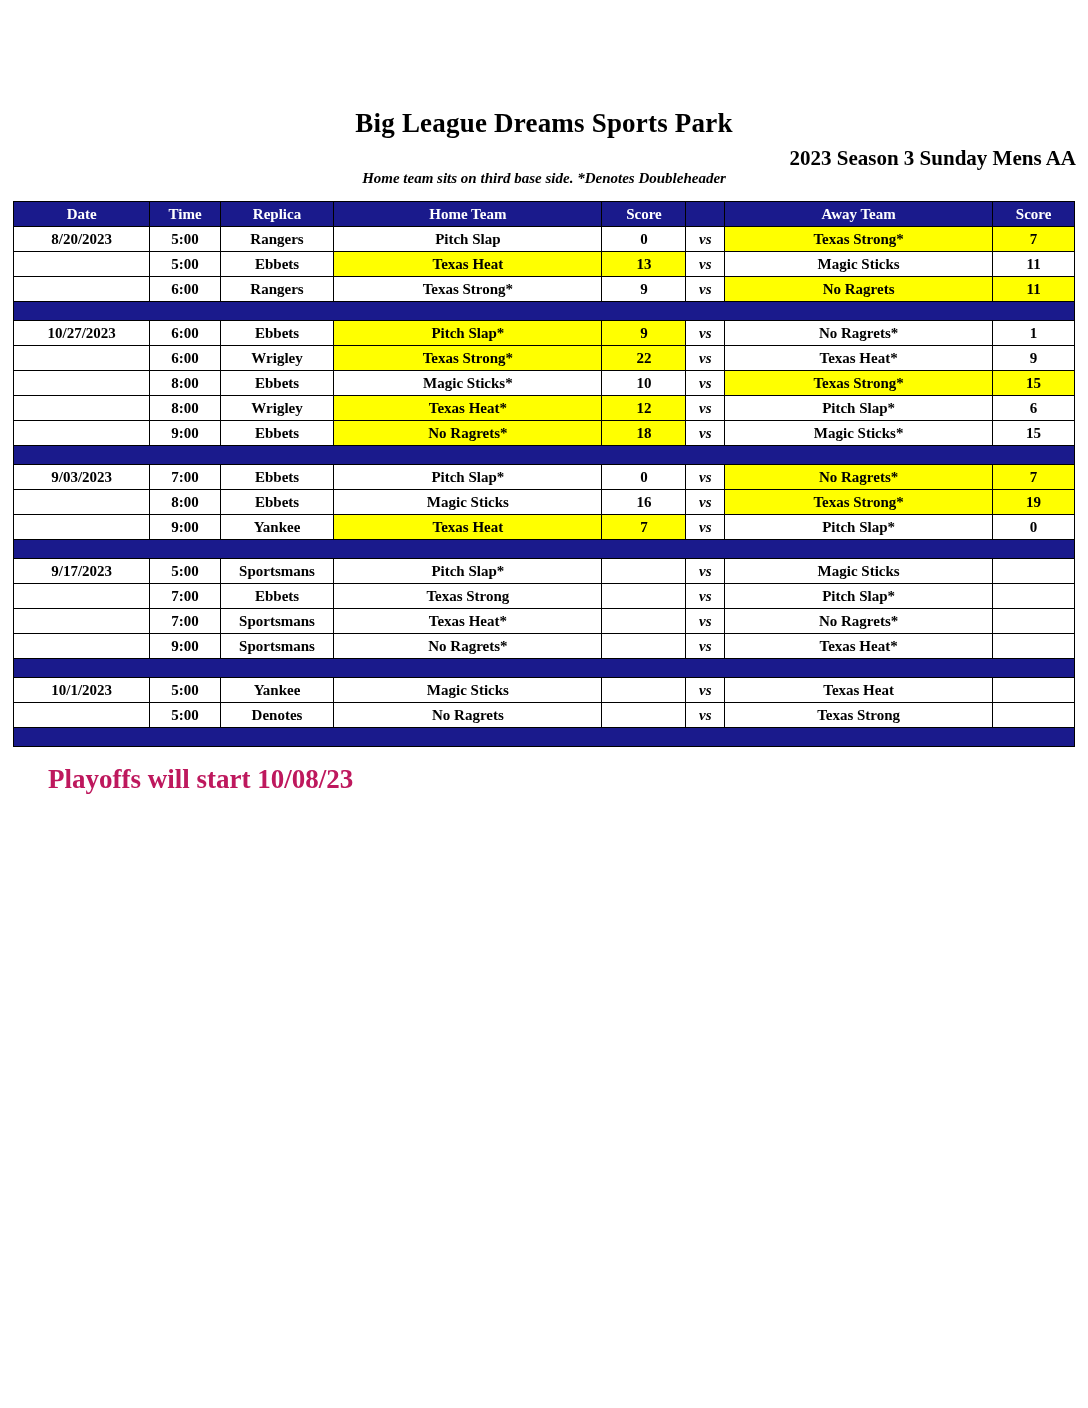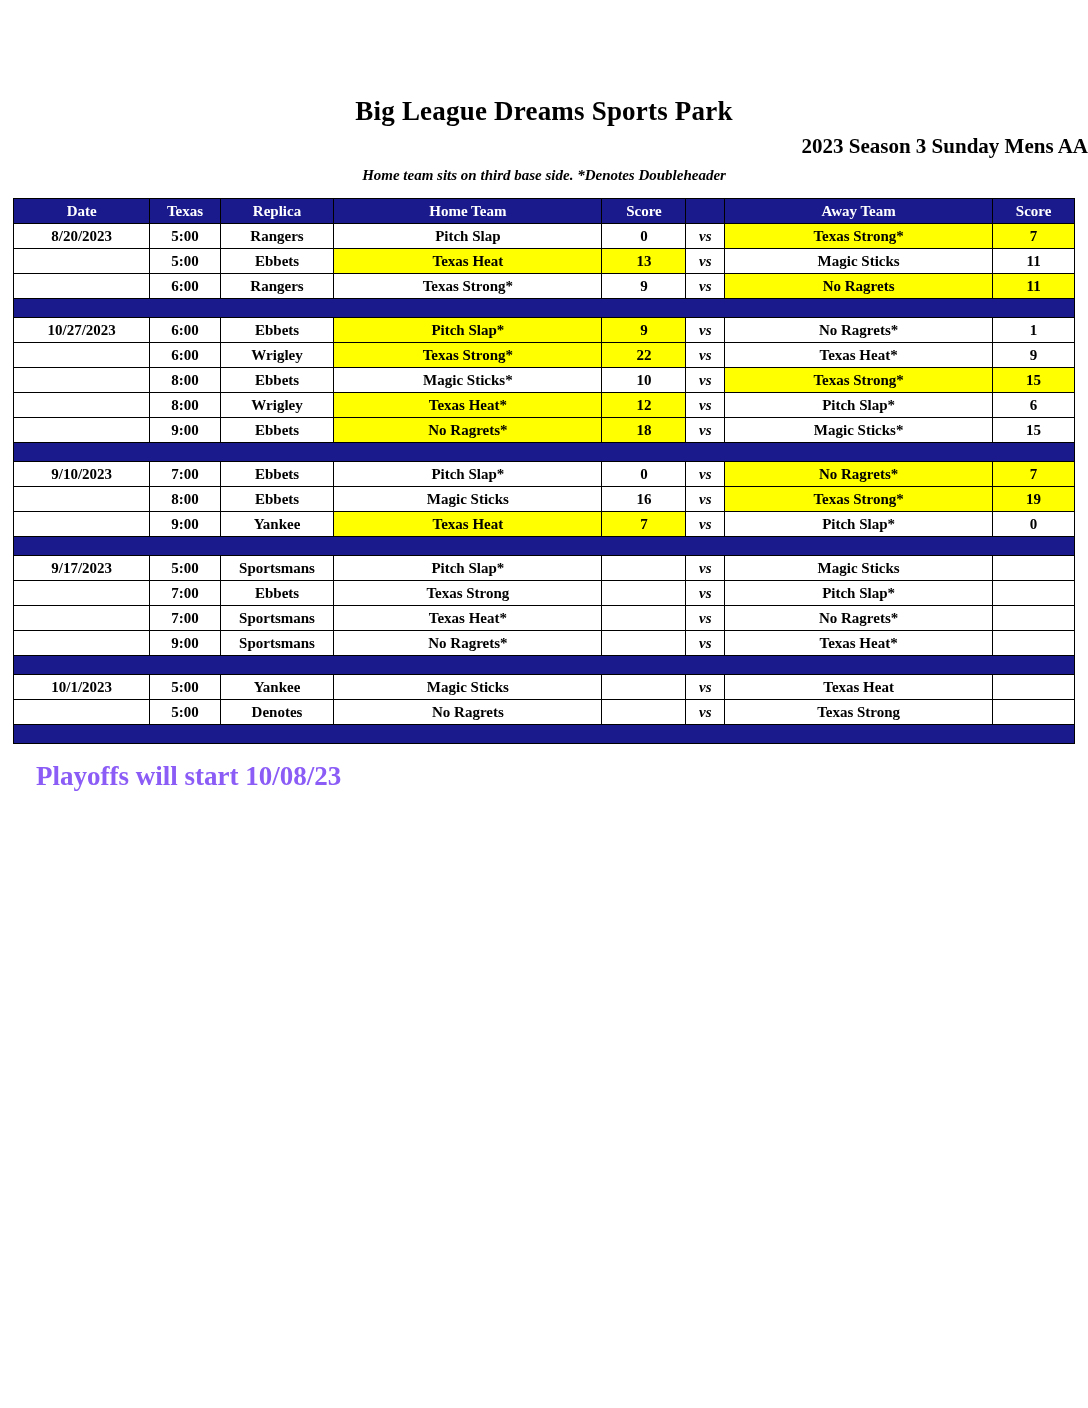--- a/index.html
+++ b/index.html
@@ -12,21 +12,21 @@
     height: 1408px;
     font-family: "Liberation Serif", serif;
     color: #000000;
     position: relative;
   }
   .page {
     width: 1088px;
     height: 1408px;
     position: relative;
     box-sizing: border-box;
-    padding: 0;
+    padding: 12px;
   }
   .titles {
     text-align: center;
     padding-top: 96px;
   }
   .title-main {
     font-size: 27px;
     font-weight: bold;
     letter-spacing: 0.2px;
     line-height: 1.15;
@@ -35,21 +35,20 @@
     font-size: 21px;
     font-weight: bold;
     margin-top: 7px;
     line-height: 1.15;
     text-align: right;
   }
   .title-note {
     font-size: 15px;
     font-weight: bold;
     font-style: italic;
-    margin-top: 9px;
     line-height: 1.15;
   }
   table.schedule {
     border-collapse: collapse;
     margin: 14px auto 0 auto;
     width: 1062px;
     table-layout: fixed;
   }
   table.schedule th, table.schedule td {
     border: 1px solid #000000;
@@ -82,21 +81,21 @@
   }
   tr.spacer td {
     background: #1a1a8c;
     height: 16px;
     border: 1px solid #000000;
   }
   .hl {
     background: #ffff00;
   }
   .playoffs {
-    color: #8b5cf6;
+    color: #be185d;
     font-weight: bold;
     font-size: 27px;
     margin: 16px 0 0 36px;
     line-height: 1.2;
   }
 </style>
 </head>
 <body>
 
 <div class="page">
@@ -114,21 +113,21 @@
         <col class="col-replica">
       <col class="col-home">
         <col class="col-score1">
         <col class="col-vs">
       <col class="col-away">
         <col class="col-score2">
     </colgroup>
     <thead>
       <tr>
         <th>Date</th>
-        <th>Texas</th>
+        <th>Time</th>
         <th>Replica</th>
         <th>Home Team</th>
         <th>Score</th>
         <th></th>
         <th>Away Team</th>
         <th>Score</th>
       </tr>
     </thead>
     <tbody id="schedule-body">
         <tr>
@@ -211,21 +210,21 @@
           <td class="hl">No Ragrets*</td>
           <td class="hl">18</td>
           <td class="vs">vs</td>
           <td>Magic Sticks*</td>
           <td>15</td>
         </tr>
         <tr class="spacer">
           <td colspan="8"></td>
         </tr>
         <tr>
-          <td>9/10/2023</td>
+          <td>9/03/2023</td>
           <td>7:00</td>
           <td>Ebbets</td>
           <td>Pitch Slap*</td>
           <td>0</td>
           <td class="vs">vs</td>
           <td class="hl">No Ragrets*</td>
           <td class="hl">7</td>
         </tr>
         <tr>
           <td>&nbsp;</td>

